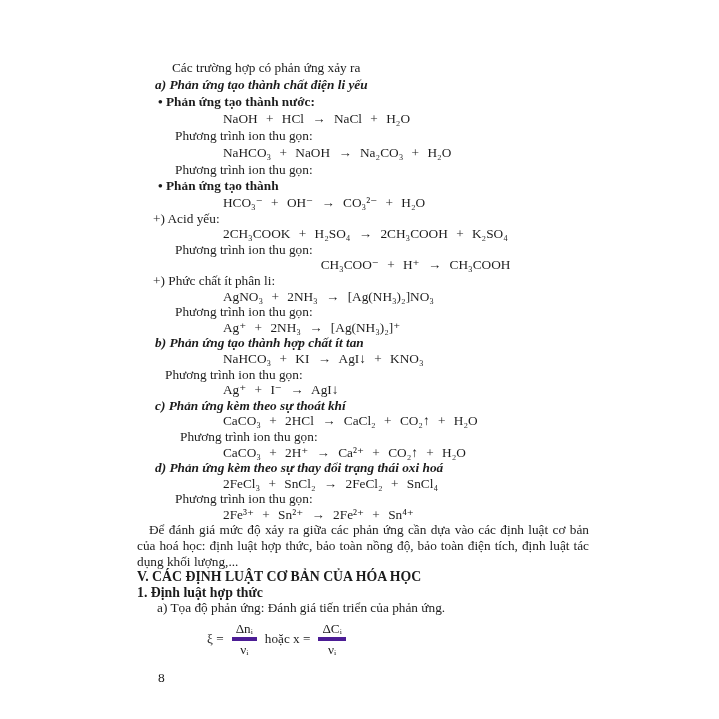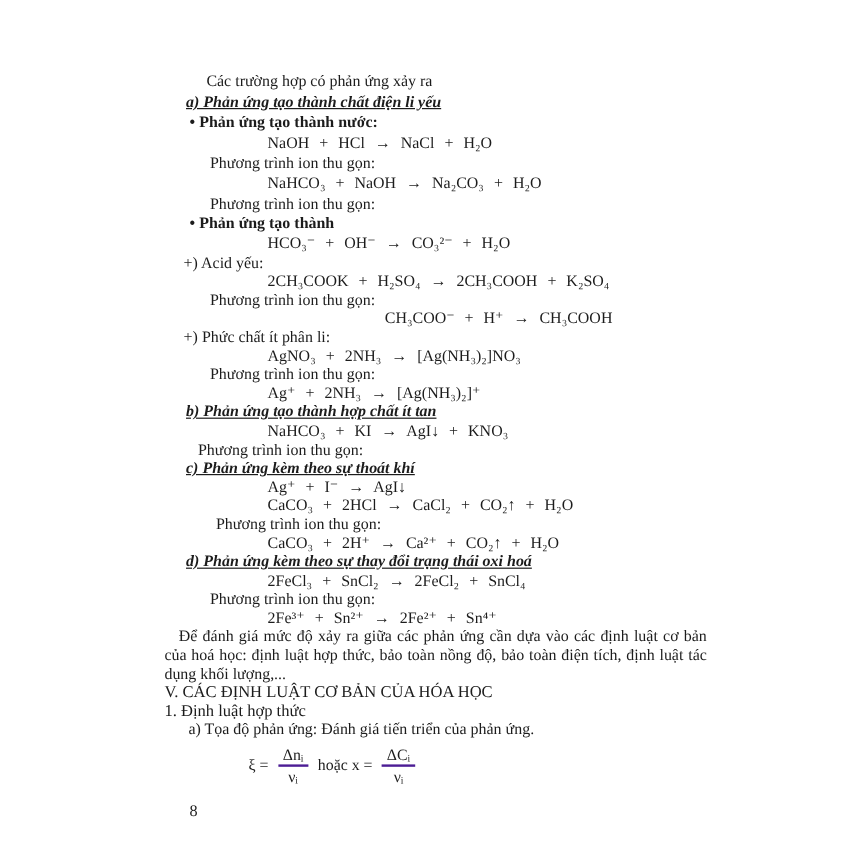--- a/index.html
+++ b/index.html
@@ -12,22 +12,22 @@
     overflow:hidden;
   }
   .content{
     position:absolute;
     left:137px;top:59px;
     width:452px;
     font-size:13.3px;
   }
   .ln{height:15.6px;line-height:15.6px;white-space:nowrap;}
   .tall{height:17px;line-height:17px;}
-  .bi{font-weight:bold;font-style:italic;text-decoration:underline;}
-  .hb{font-weight:normal;font-size:13.8px;}
+  .bi{font-weight:bold;font-style:italic;}
+  .hb{font-weight:bold;font-size:13.8px;}
   .ind-intro{padding-left:35px;}
   .ind-abc{padding-left:18px;}
   .ind-bullet{padding-left:21px;font-weight:bold;}
   .ind-plus{padding-left:16px;}
   .ind-pt{padding-left:38px;}
   .ind-pt-sm{padding-left:28px;}
   .ind-pt-lg{padding-left:43px;}
   .ind-suba{padding-left:20px;}
   .eqn{padding-left:86px;word-spacing:5px;}
   .eqn-lg{padding-left:105px;text-align:center;}
@@ -39,21 +39,21 @@
     white-space:normal;
   }
   .formula{
     margin:5px 0 0 70px;
     display:flex;
     align-items:center;
     gap:8px;
     font-size:13.2px;
   }
   .frac{display:inline-flex;flex-direction:column;align-items:center;line-height:15px;}
-  .frac .num{border-bottom:2px solid #4c1d95;padding:0 4px 1px;}
+  .frac .num{border-bottom:4px solid #4c1d95;padding:0 4px 1px;}
   .frac .den{padding-top:1px;}
   .pageno{margin:13px 0 0 21px;font-size:13.5px;}
 </style>
 </head>
 <body>
 
 <div class="sheet">
   <div class="content">
 
     <div class="ln tall ind-intro">Các trường hợp có phản ứng xảy ra</div>
@@ -69,22 +69,22 @@
     <div class="ln eqn">2CH₃COOK + H₂SO₄ → 2CH₃COOH + K₂SO₄</div>
     <div class="ln ind-pt">Phương trình ion thu gọn:</div>
     <div class="ln eqn eqn-lg">CH₃COO⁻ + H⁺ → CH₃COOH</div>
     <div class="ln ind-plus">+) Phức chất ít phân li:</div>
     <div class="ln eqn">AgNO₃ + 2NH₃ → [Ag(NH₃)₂]NO₃</div>
     <div class="ln ind-pt">Phương trình ion thu gọn:</div>
     <div class="ln eqn">Ag⁺ + 2NH₃ → [Ag(NH₃)₂]⁺</div>
     <div class="ln ind-abc bi">b) Phản ứng tạo thành hợp chất ít tan</div>
     <div class="ln eqn">NaHCO₃ + KI → AgI↓ + KNO₃</div>
     <div class="ln ind-pt-sm">Phương trình ion thu gọn:</div>
+    <div class="ln eqn">Ag⁺ + I⁻ → AgI↓</div>
     <div class="ln ind-abc bi">c) Phản ứng kèm theo sự thoát khí</div>
-    <div class="ln eqn">Ag⁺ + I⁻ → AgI↓</div>
     <div class="ln eqn">CaCO₃ + 2HCl → CaCl₂ + CO₂↑ + H₂O</div>
     <div class="ln ind-pt-lg">Phương trình ion thu gọn:</div>
     <div class="ln eqn">CaCO₃ + 2H⁺ → Ca²⁺ + CO₂↑ + H₂O</div>
     <div class="ln ind-abc bi">d) Phản ứng kèm theo sự thay đổi trạng thái oxi hoá</div>
     <div class="ln eqn">2FeCl₃ + SnCl₂ → 2FeCl₂ + SnCl₄</div>
     <div class="ln ind-pt">Phương trình ion thu gọn:</div>
     <div class="ln eqn">2Fe³⁺ + Sn²⁺ → 2Fe²⁺ + Sn⁴⁺</div>
 
     <div class="para">Để đánh giá mức độ xảy ra giữa các phản ứng cần dựa vào các định luật cơ bản của hoá học: định luật hợp thức, bảo toàn nồng độ, bảo toàn điện tích, định luật tác dụng khối lượng,...</div>
 

